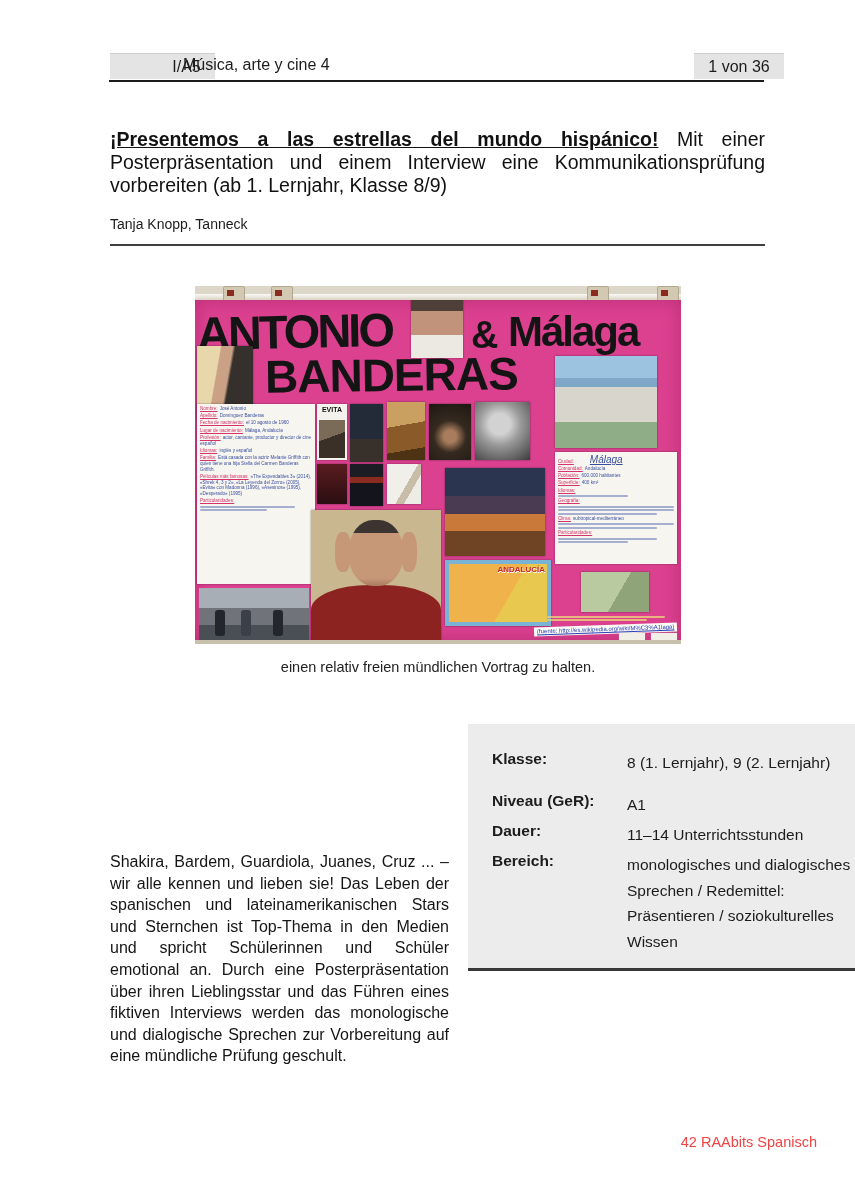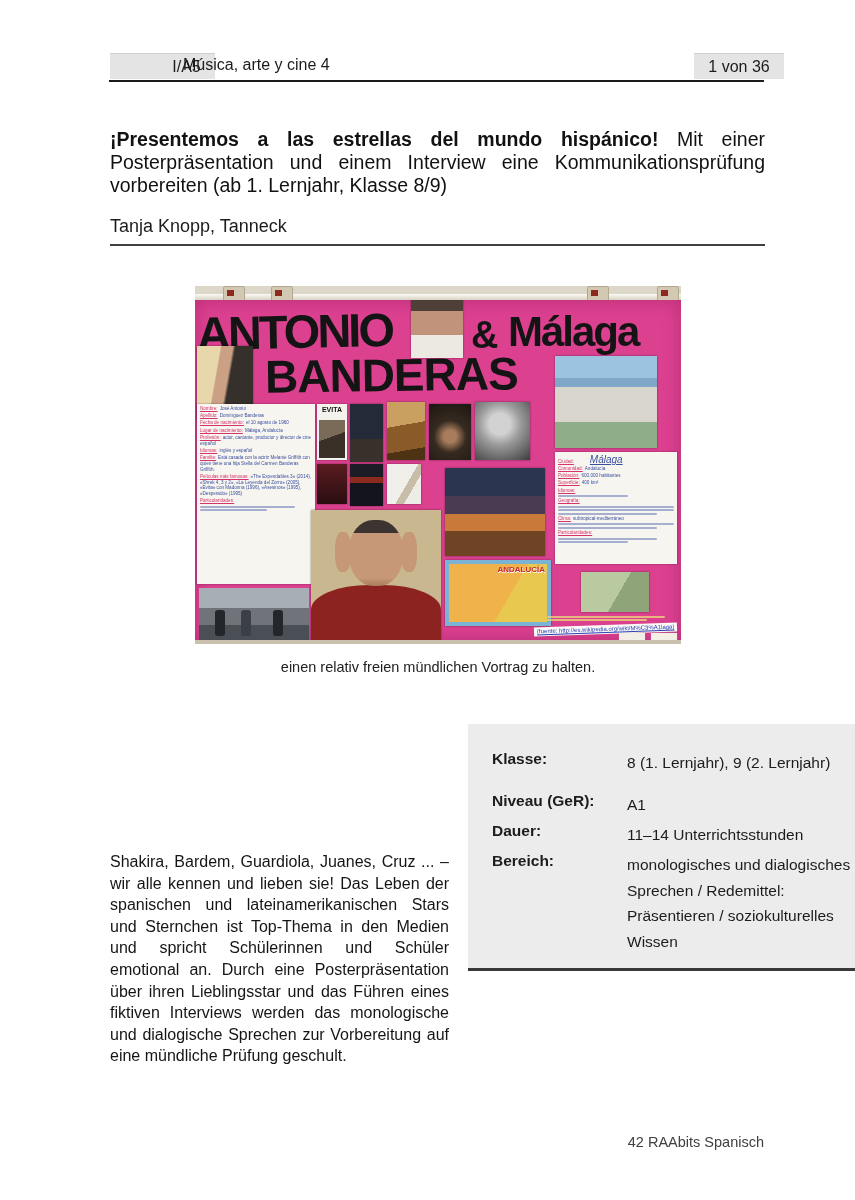--- a/index.html
+++ b/index.html
@@ -12,22 +12,22 @@
   .chip{position:absolute;top:0;height:25px;background:#e4e4e4;display:flex;
         align-items:center;justify-content:center;border-top:1px solid #cfcfcf;}
   .chip-left{left:1px;width:57px;padding-left:48px;}
   .chip-right{left:564px;width:90px;margin-left:21px;}
   .hdr-series{position:absolute;left:74px;top:3px;}
   .hdr-topic{position:absolute;left:241px;top:3px;}
 
   
   .title{position:absolute;left:110px;top:128px;width:655px;font-size:19.5px;
          line-height:22.8px;text-align:justify;color:#111;}
-  .title b{font-weight:bold;}
-  .author{position:absolute;left:110px;top:216px;font-size:18px;}
+  .title b{font-weight:bold;text-decoration:underline;}
+  .author{position:absolute;left:110px;top:216px;font-size:14px;}
   .rule{position:absolute;left:110px;top:244px;width:655px;height:2px;background:#3f3f3f;}
 
   
   .photo{position:absolute;left:195px;top:286px;width:486px;height:358px;overflow:hidden;
          background:linear-gradient(180deg,#ddd7c9 0%,#d6cfbf 55%,#c9c1ae 100%);}
   .rail{position:absolute;left:0;top:8px;width:100%;height:6px;
         background:linear-gradient(#fbfaf6,#d9d3c4);border-bottom:1px solid #aaa290;}
   .clip{position:absolute;top:0;width:20px;height:28px;background:#d3c9b2;
         border:1px solid #b2a88f;border-radius:2px;}
   .clip .clip-dot{position:absolute;left:3px;width:7px;height:6px;background:#8c2a20;}
@@ -121,22 +121,22 @@
   .ib-row{position:absolute;left:24px;right:10px;}
   .ib-label{font-weight:bold;display:inline-block;}
   .ib-value{position:absolute;left:135px;top:0;width:225px;line-height:25.5px;}
   .r1{top:26px;} .r2{top:68px;} .r3{top:98px;} .r4{top:128px;}
 
   
   .intro{position:absolute;left:110px;top:851px;width:339px;font-size:16px;
      line-height:21.6px;text-align:justify;color:#151515;}
 
   
-  .footer{position:absolute;left:538px;top:1134px;width:226px;text-align:right;
-     font-size:14.5px;color:#404040;}
+  .footer{position:absolute;left:591px;top:1134px;width:226px;text-align:right;
+     font-size:14.5px;color:#ef4444;}
 </style>
 </head>
 <body>
 
 <div class="page">
 
   <div class="doc-header">
     <span class="chip chip-left">I/A5</span>
     <span class="hdr-series">Música, arte y cine 4</span>
     <span class="chip chip-right">1 von 36</span>

